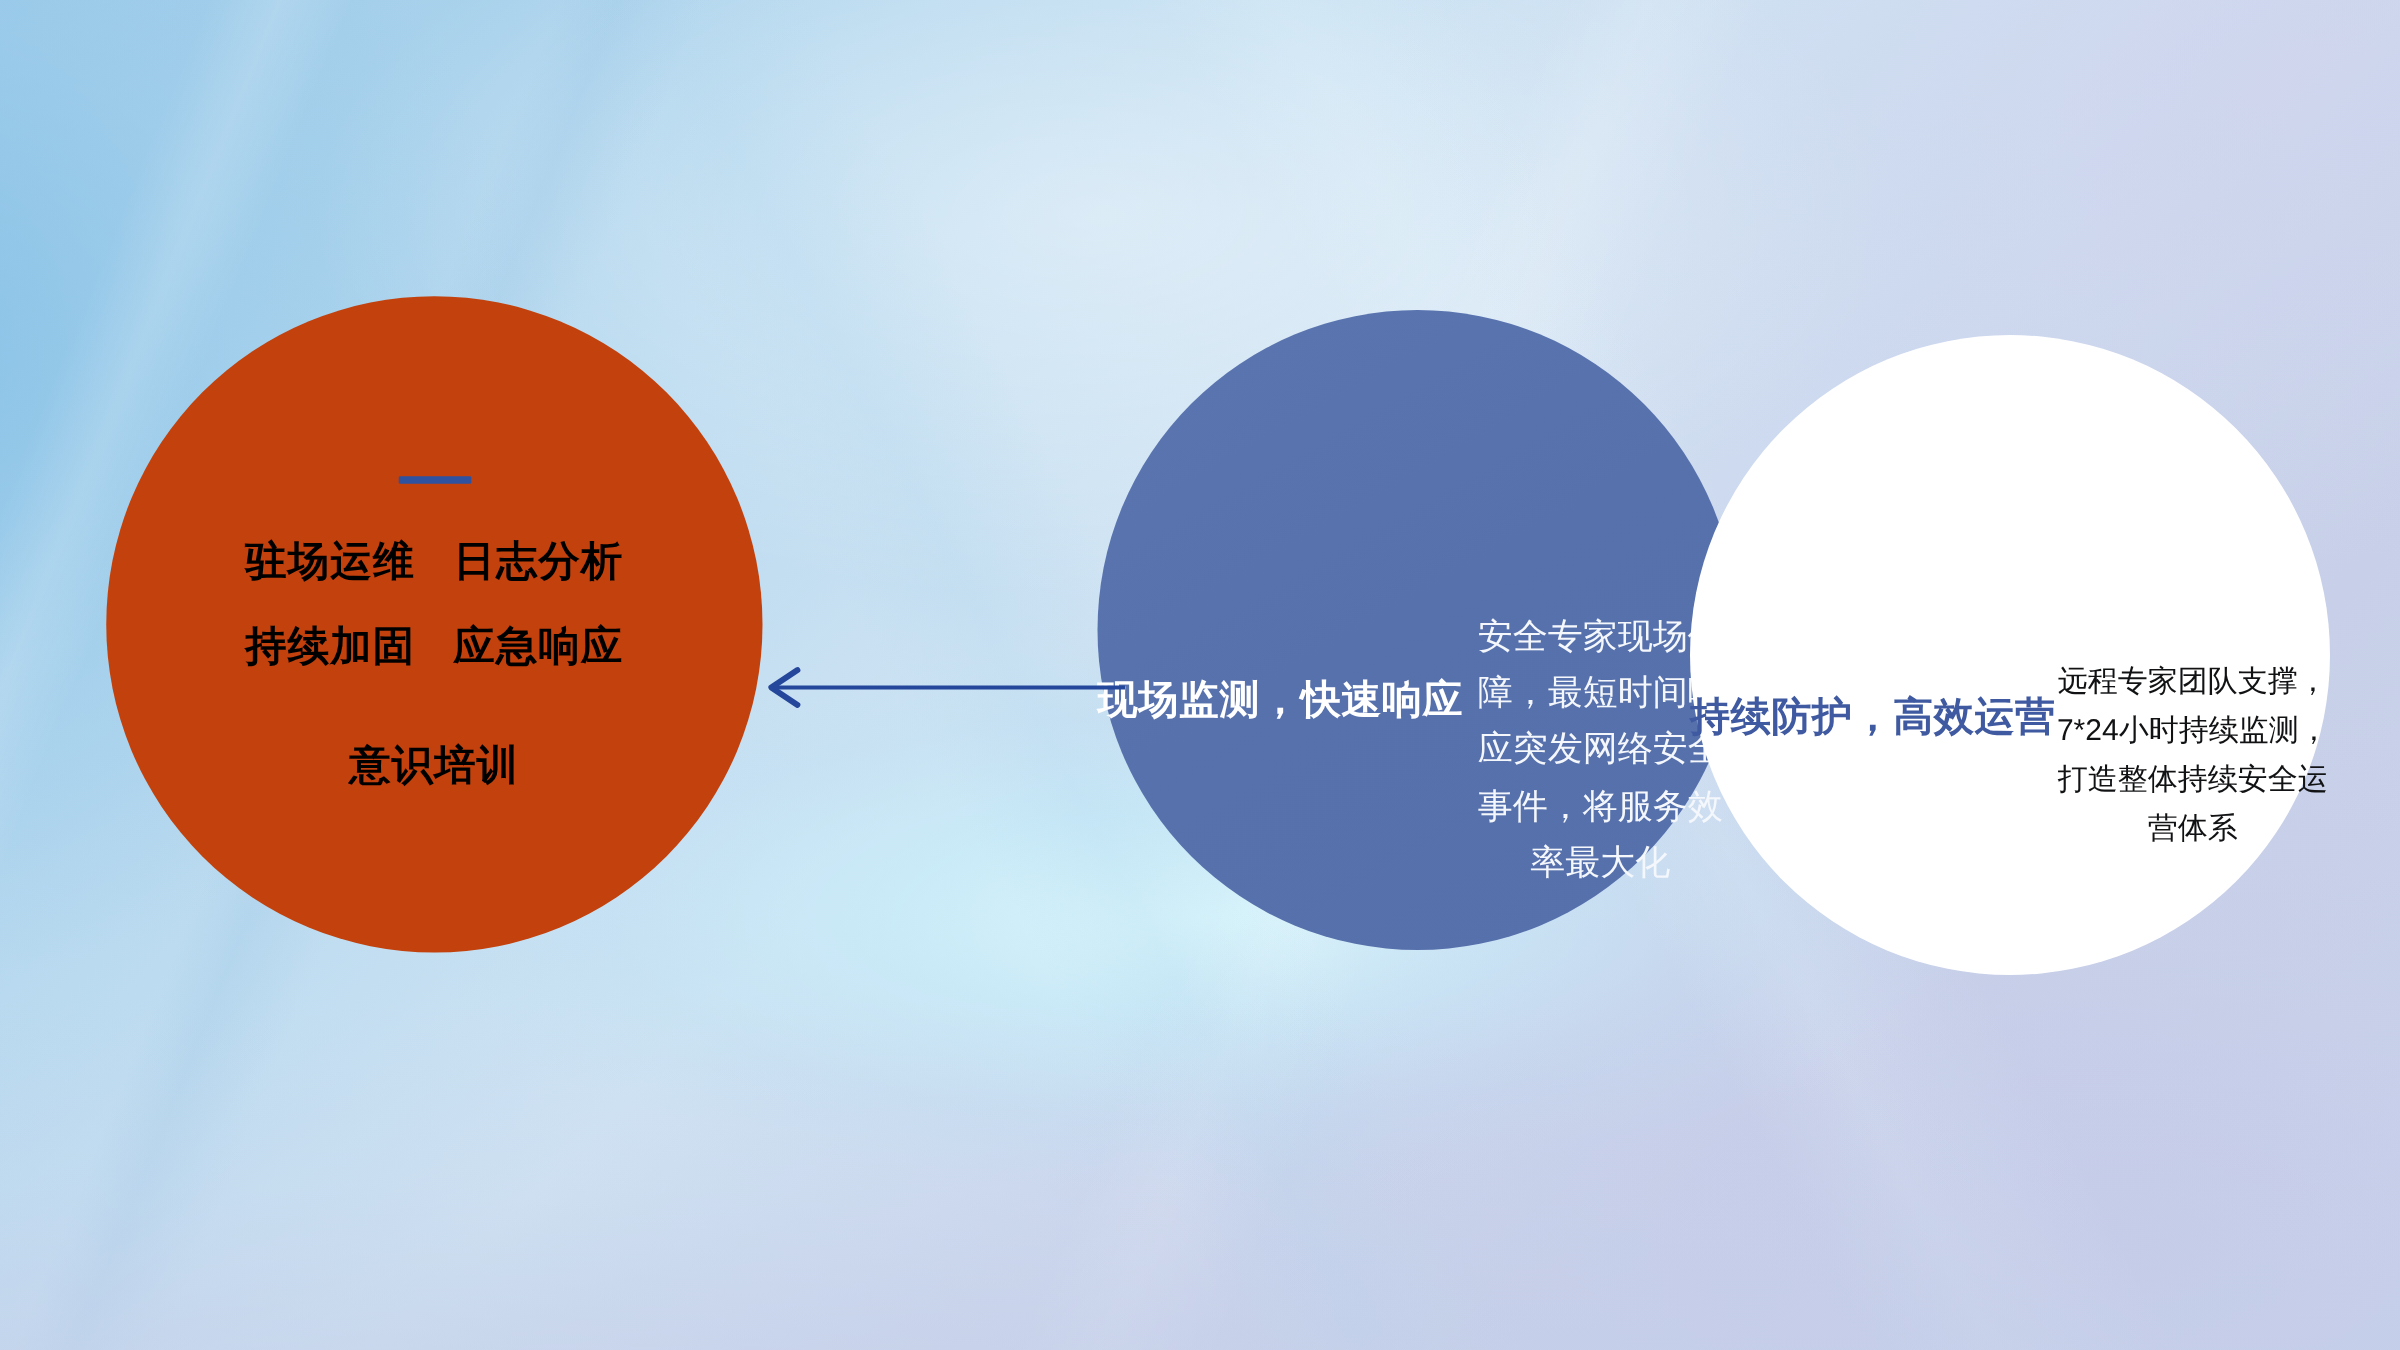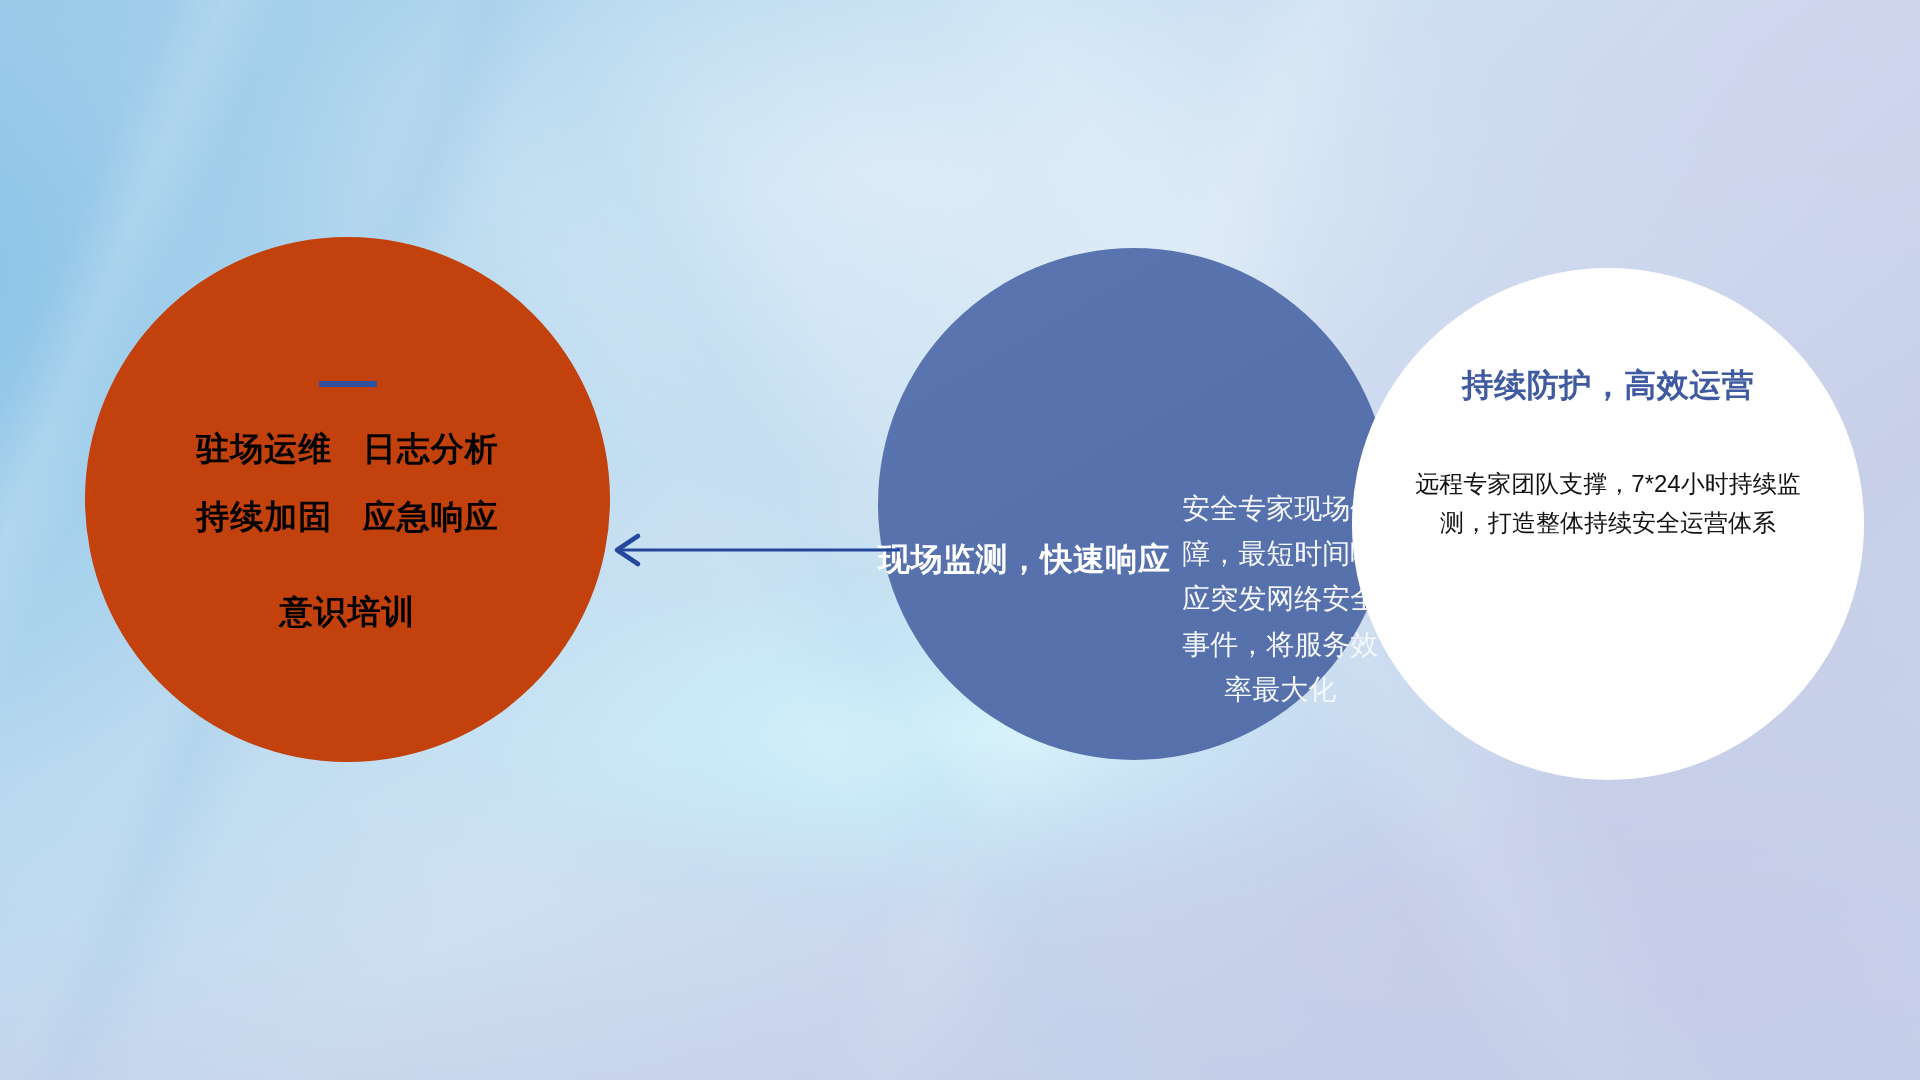--- a/index.html
+++ b/index.html
@@ -220,21 +220,21 @@
   }
 
   
   .right-content {
     position: absolute;
     left: 0;
     top: 0;
     width: 512px;
     height: 512px;
     display: flex;
-    flex-direction: column;
+    flex-direction: row;
     align-items: center;
     padding-top: 100px;
     box-sizing: border-box;
   }
   .right-heading {
     font-size: 32px;
     font-weight: bold;
     color: #3f5aa0;
     letter-spacing: 0.5px;
     white-space: nowrap;

